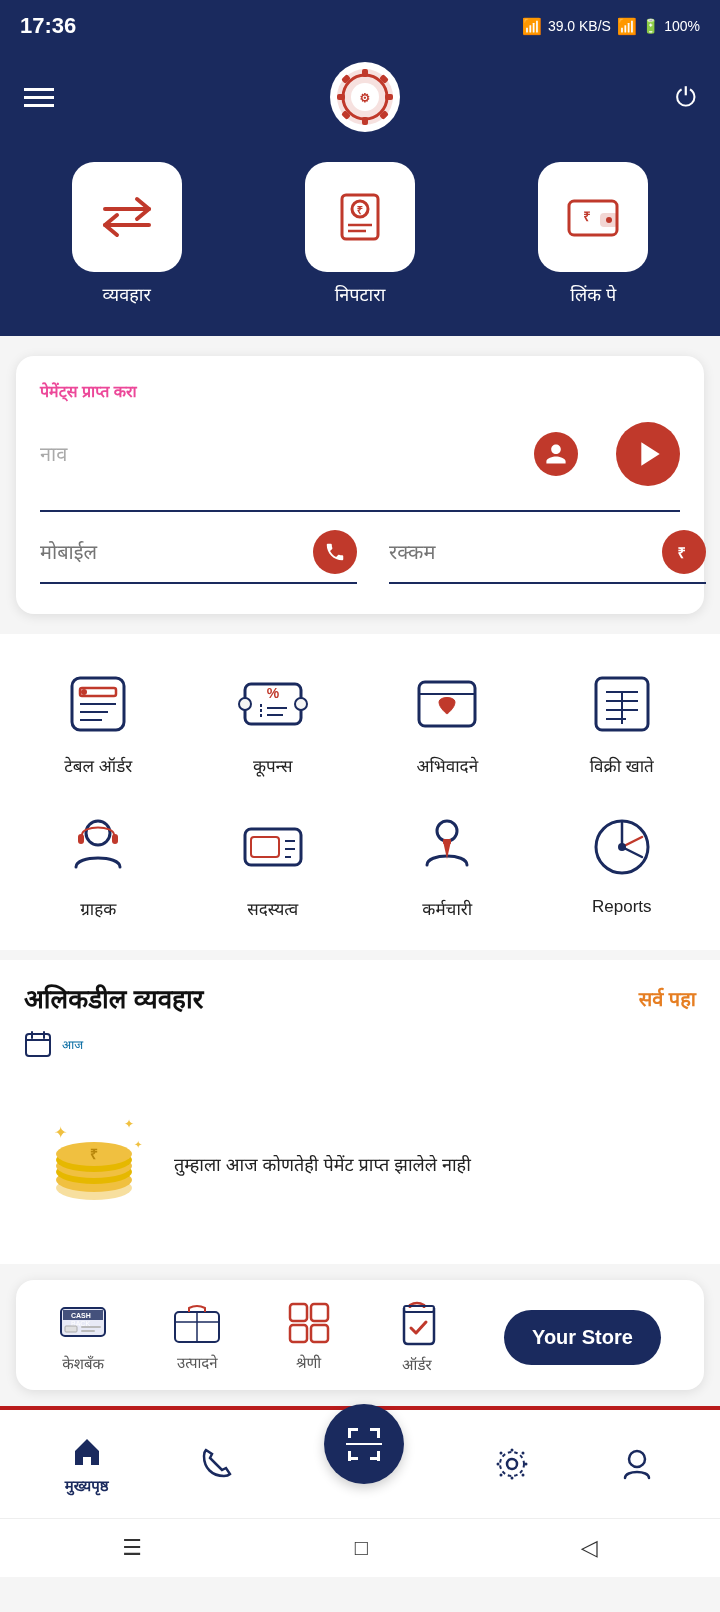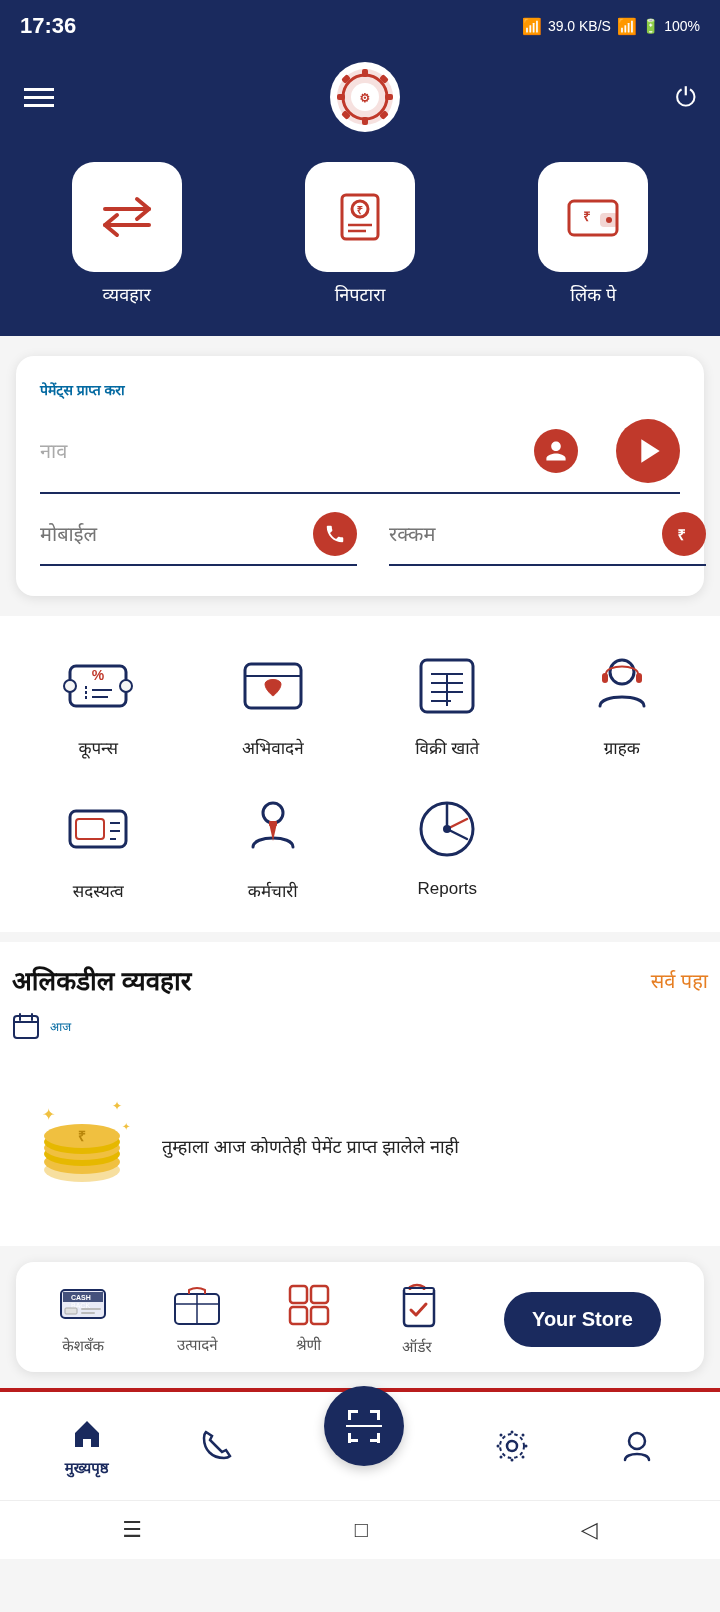--- a/index.html
+++ b/index.html
@@ -75,22 +75,22 @@
     .action-label { color: white; font-size: 18px; font-weight: 500; }
 
     
     .payment-card {
       background: white;
       border-radius: 18px;
       margin: 20px 16px;
       padding: 24px 24px 30px;
       box-shadow: 0 2px 12px rgba(0,0,0,0.1);
     }
-    .payment-title { font-size: 14px; font-weight: 700; color: #0369a1; margin-bottom: 20px; }
-    .input-row { display: flex; align-items: center; border-bottom: 2px solid #1a2a5e; margin-bottom: 18px; padding-bottom: 9px; gap: 26px; }
+    .payment-title { font-size: 16px; font-weight: 700; color: #ec4899; margin-bottom: 20px; }
+    .input-row { display: flex; align-items: center; border-bottom: 2px solid #1a2a5e; margin-bottom: 18px; padding-bottom: 24px; gap: 26px; }
     .input-row input { flex: 1; border: none; outline: none; font-size: 20px; color: #333; background: transparent; }
     .input-row input::placeholder { color: #aaa; }
     .input-icon-red {
       width: 44px; height: 44px; background: #c0392b; border-radius: 50%;
       display: flex; align-items: center; justify-content: center; color: white; font-size: 20px;
     }
     .payment-bottom-row { display: flex; align-items: flex-end; gap: 16px; }
     .input-half { flex: 1; display: flex; align-items: center; border-bottom: 2px solid #1a2a5e; padding-bottom: 8px; gap: 8px; }
     .input-half input { flex: 1; border: none; outline: none; font-size: 20px; background: transparent; }
     .submit-btn {
@@ -114,24 +114,24 @@
       align-items: center;
       gap: 10px;
       cursor: pointer;
       padding: 10px 4px;
     }
     .menu-icon { width: 80px; height: 80px; display: flex; align-items: center; justify-content: center; }
     .menu-icon svg { width: 72px; height: 72px; }
     .menu-label { font-size: 17px; color: #222; text-align: center; font-weight: 500; }
 
     
-    .recent-section { padding: 20px 12px 10px; background: white; margin-top: 10px; }
+    .recent-section { padding: 20px 24px 10px; background: white; margin-top: 10px; }
     .recent-header { display: flex; justify-content: space-between; align-items: center; margin-bottom: 14px; }
     .recent-title { font-size: 26px; font-weight: 800; color: #111; }
-    .see-all { color: #e67e22; font-size: 20px; cursor: pointer; font-weight: 400; }
+    .see-all { color: #e67e22; font-size: 20px; cursor: pointer; font-weight: 700; }
     .date-row { display: flex; align-items: center; gap: 10px; font-size: 12px; color: #0369a1; margin-bottom: 20px; }
     .empty-state { display: flex; align-items: center; gap: 20px; padding: 30px 10px; }
     .coins-icon { font-size: 70px; }
     .empty-text { font-size: 18px; color: #222; line-height: 1.4; }
 
     
     .bottom-nav-card {
       background: white;
       border-radius: 18px;
       margin: 16px 16px;
@@ -316,20 +316,33 @@
         <svg width="22" height="22" viewBox="0 0 24 24" fill="white">
             <text x="5" y="18" font-size="16" font-weight="bold">₹</text>
           </svg>
       </div>
     </div>
   </div>
 </div>
 
 <div class="menu-grid">
 
+  <div class="menu-item">
+    <div class="menu-icon">
+      <svg viewBox="0 0 72 72" fill="none">
+        <rect x="10" y="10" width="52" height="52" rx="8" stroke="#1a2a5e" stroke-width="3"></rect>
+        <rect x="18" y="20" width="36" height="8" rx="2" stroke="#c0392b" stroke-width="2.5"></rect>
+        <circle cx="22" cy="24" r="3" fill="#c0392b"></circle>
+        <line x1="18" y1="36" x2="54" y2="36" stroke="#1a2a5e" stroke-width="2"></line>
+        <line x1="18" y1="44" x2="46" y2="44" stroke="#1a2a5e" stroke-width="2"></line>
+        <line x1="18" y1="52" x2="40" y2="52" stroke="#1a2a5e" stroke-width="2"></line>
+      </svg>
+    </div>
+    <span class="menu-label">टेबल ऑर्डर</span>
+  </div>
 
   <div class="menu-item">
     <div class="menu-icon">
       <svg viewBox="0 0 72 72" fill="none">
         <rect x="8" y="16" width="56" height="40" rx="6" stroke="#1a2a5e" stroke-width="3"></rect>
         <circle cx="8" cy="36" r="6" fill="#f5f5f5" stroke="#1a2a5e" stroke-width="2"></circle>
         <circle cx="64" cy="36" r="6" fill="#f5f5f5" stroke="#1a2a5e" stroke-width="2"></circle>
         <text x="36" y="30" text-anchor="middle" font-size="14" fill="#c0392b" font-weight="bold">%</text>
         <line x1="24" y1="36" x2="24" y2="50" stroke="#1a2a5e" stroke-width="2" stroke-dasharray="3 2"></line>
         <line x1="30" y1="40" x2="50" y2="40" stroke="#1a2a5e" stroke-width="2"></line>

